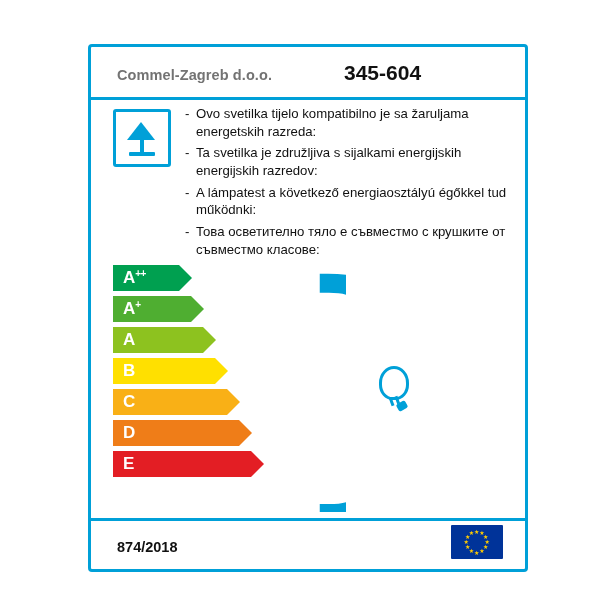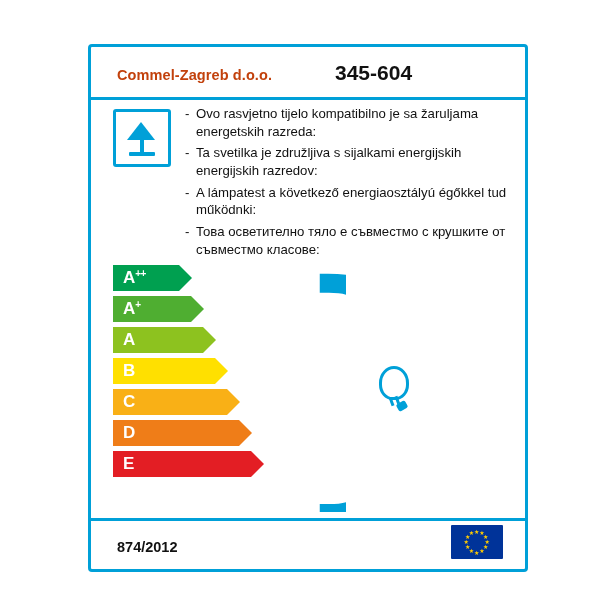--- a/index.html
+++ b/index.html
@@ -25,27 +25,27 @@
     border-radius: 4px;
     background: #ffffff;
     box-sizing: border-box;
   }
   .supplier {
     position: absolute;
     left: 26px;
     top: 20px;
     font-size: 14.5px;
     font-weight: bold;
-    color: #c2410c;
+    color: #737373;
     letter-spacing: 0.1px;
     white-space: nowrap;
   }
   .model {
     position: absolute;
-    left: 244px;
+    left: 253px;
     top: 14px;
     font-size: 21px;
     font-weight: bold;
     color: #111111;
     white-space: nowrap;
   }
   .header-rule {
     position: absolute;
     left: 0;
     top: 50px;
@@ -272,21 +272,21 @@
 
   <div class="lamp-box">
     <div class="lamp-shade"></div>
     <div class="lamp-stem"></div>
     <div class="lamp-base"></div>
   </div>
 
   <div class="statements">
     <div class="stmt">
       <span class="dash">-</span>
-      <span class="txt">Ovo rasvjetno tijelo kompatibilno je sa žaruljama energetskih razreda:</span>
+      <span class="txt">Ovo svetilka tijelo kompatibilno je sa žaruljama energetskih razreda:</span>
     </div>
     <div class="stmt">
       <span class="dash">-</span>
       <span class="txt">Ta svetilka je združljiva s sijalkami energijskih energijskih razredov:</span>
     </div>
     <div class="stmt">
       <span class="dash">-</span>
       <span class="txt">A lámpatest a következő energiaosztályú égőkkel tud működnki:</span>
     </div>
     <div class="stmt">
@@ -343,21 +343,21 @@
   <div class="brace-area">
     <div class="brace">}</div>
     <div class="bulb-wrap">
       <div class="bulb-glass"></div>
       <div class="bulb-neck"></div>
       <div class="bulb-cap"></div>
     </div>
   </div>
 
   <div class="footer-rule"></div>
-  <div class="regulation">874/2012</div>
+  <div class="regulation">874/2018</div>
   <div class="eu-flag">
     <div class="eu-stars" id="eu-stars">
         <span style="left: 23px; top: 3.5px;">★</span>
         <span style="left: 28.25px; top: 4.90673px;">★</span>
         <span style="left: 32.0933px; top: 8.75px;">★</span>
         <span style="left: 33.5px; top: 14px;">★</span>
         <span style="left: 32.0933px; top: 19.25px;">★</span>
         <span style="left: 28.25px; top: 23.0933px;">★</span>
         <span style="left: 23px; top: 24.5px;">★</span>
         <span style="left: 17.75px; top: 23.0933px;">★</span>

